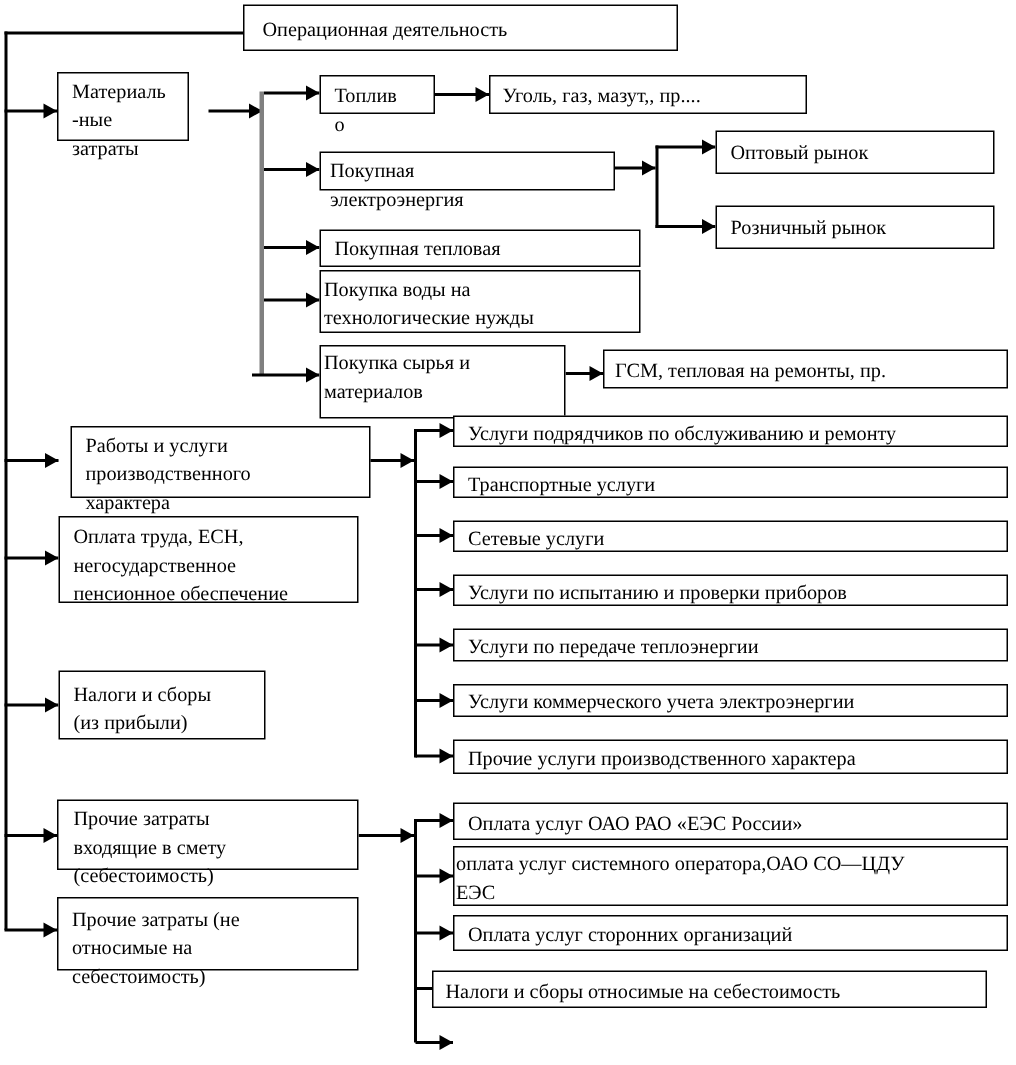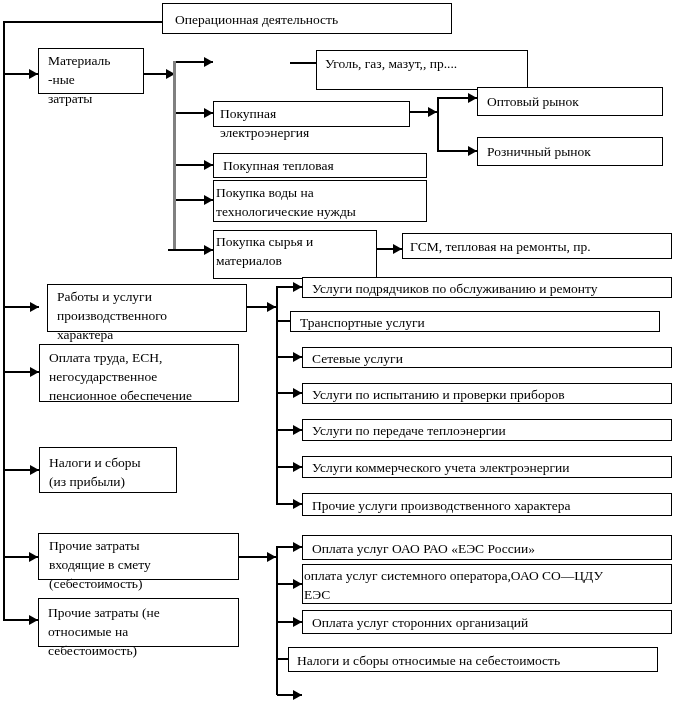--- a/index.html
+++ b/index.html
@@ -55,25 +55,27 @@
   <div class="hl ar" style="left:239px;top:556px;width:37px;"></div>
   <div class="vl" style="left:276px;top:546px;height:149px;"></div>
   <div class="hl ar" style="left:277px;top:546px;width:25px;"></div>
   <div class="hl ar" style="left:277px;top:583px;width:25px;"></div>
   <div class="hl ar" style="left:277px;top:621px;width:25px;"></div>
   <div class="hl ar" style="left:277px;top:658px;width:25px;"></div>
   <div class="hl ar" style="left:277px;top:694px;width:25px;"></div>
 
   <div class="bx" style="left:162px;top:3px;width:290px;height:31px;padding:6px 2px 0 12px;">Операционная деятельность</div>
 
-  <div class="bx" style="left:38px;top:48px;width:106px;height:46px;padding:2px 2px 0 9px;">Материаль
+  <div class="bx" style="left:38px;top:48px;width:88px;height:46px;padding:2px 2px 0 9px;">Материаль
 -ные
 затраты</div>
 
-  <div class="bx" style="left:316px;top:50px;width:212px;height:40px;padding:3px 2px 0 8px;">Уголь, газ, мазут,, пр....</div>
+  <div class="bx" style="left:213px;top:50px;width:77px;height:26px;padding:3px 2px 0 9px;">Топлив
+о</div>
+  <div class="bx" style="left:326px;top:50px;width:212px;height:26px;padding:3px 2px 0 8px;">Уголь, газ, мазут,, пр....</div>
 
   <div class="bx" style="left:213px;top:101px;width:197px;height:26px;padding:2px 2px 0 6px;">Покупная
 электроэнергия</div>
   <div class="bx" style="left:477px;top:87px;width:186px;height:29px;padding:4px 2px 0 9px;">Оптовый рынок</div>
   <div class="bx" style="left:477px;top:137px;width:186px;height:29px;padding:4px 2px 0 9px;">Розничный рынок</div>
 
   <div class="bx" style="left:213px;top:153px;width:214px;height:25px;padding:2px 2px 0 9px;">Покупная тепловая</div>
   <div class="bx" style="left:213px;top:180px;width:214px;height:42px;padding:2px 2px 0 2px;">Покупка воды на
 технологические нужды</div>
   <div class="bx" style="left:213px;top:230px;width:164px;height:49px;padding:1px 10px 0 2px;">Покупка сырья и
@@ -89,21 +91,21 @@
   <div class="bx" style="left:39px;top:447px;width:138px;height:46px;padding:5px 2px 0 9px;">Налоги и сборы
 (из прибыли)</div>
   <div class="bx" style="left:38px;top:533px;width:201px;height:47px;padding:2px 2px 0 10px;">Прочие затраты
 входящие в смету
 (себестоимость)</div>
   <div class="bx" style="left:38px;top:598px;width:201px;height:49px;padding:4px 2px 0 9px;">Прочие затраты (не
 относимые на
 себестоимость)</div>
 
   <div class="bx" style="left:302px;top:277px;width:370px;height:21px;padding:1px 2px 0 9px;">Услуги подрядчиков по обслуживанию и ремонту</div>
-  <div class="bx" style="left:290px;top:311px;width:370px;height:21px;padding:1px 2px 0 9px;">Транспортные услуги</div>
+  <div class="bx" style="left:302px;top:311px;width:370px;height:21px;padding:1px 2px 0 9px;">Транспортные услуги</div>
   <div class="bx" style="left:302px;top:347px;width:370px;height:21px;padding:1px 2px 0 9px;">Сетевые услуги</div>
   <div class="bx" style="left:302px;top:383px;width:370px;height:21px;padding:1px 2px 0 9px;">Услуги по испытанию и проверки приборов</div>
   <div class="bx" style="left:302px;top:419px;width:370px;height:22px;padding:1px 2px 0 9px;">Услуги по передаче теплоэнергии</div>
   <div class="bx" style="left:302px;top:456px;width:370px;height:22px;padding:1px 2px 16px 9px;">Услуги коммерческого учета электроэнергии</div>
   <div class="bx" style="left:302px;top:493px;width:370px;height:23px;padding:2px 2px 0 9px;">Прочие услуги производственного характера</div>
 
   <div class="bx" style="left:302px;top:535px;width:370px;height:25px;padding:3px 2px 0 9px;">Оплата услуг ОАО РАО «ЕЭС России»</div>
   <div class="bx" style="left:302px;top:564px;width:370px;height:40px;padding:1px 2px 0 1px;">оплата услуг системного оператора,ОАО СО—ЦДУ
 ЕЭС</div>
   <div class="bx" style="left:302px;top:610px;width:370px;height:24px;padding:2px 2px 0 9px;">Оплата услуг сторонних организаций</div>

